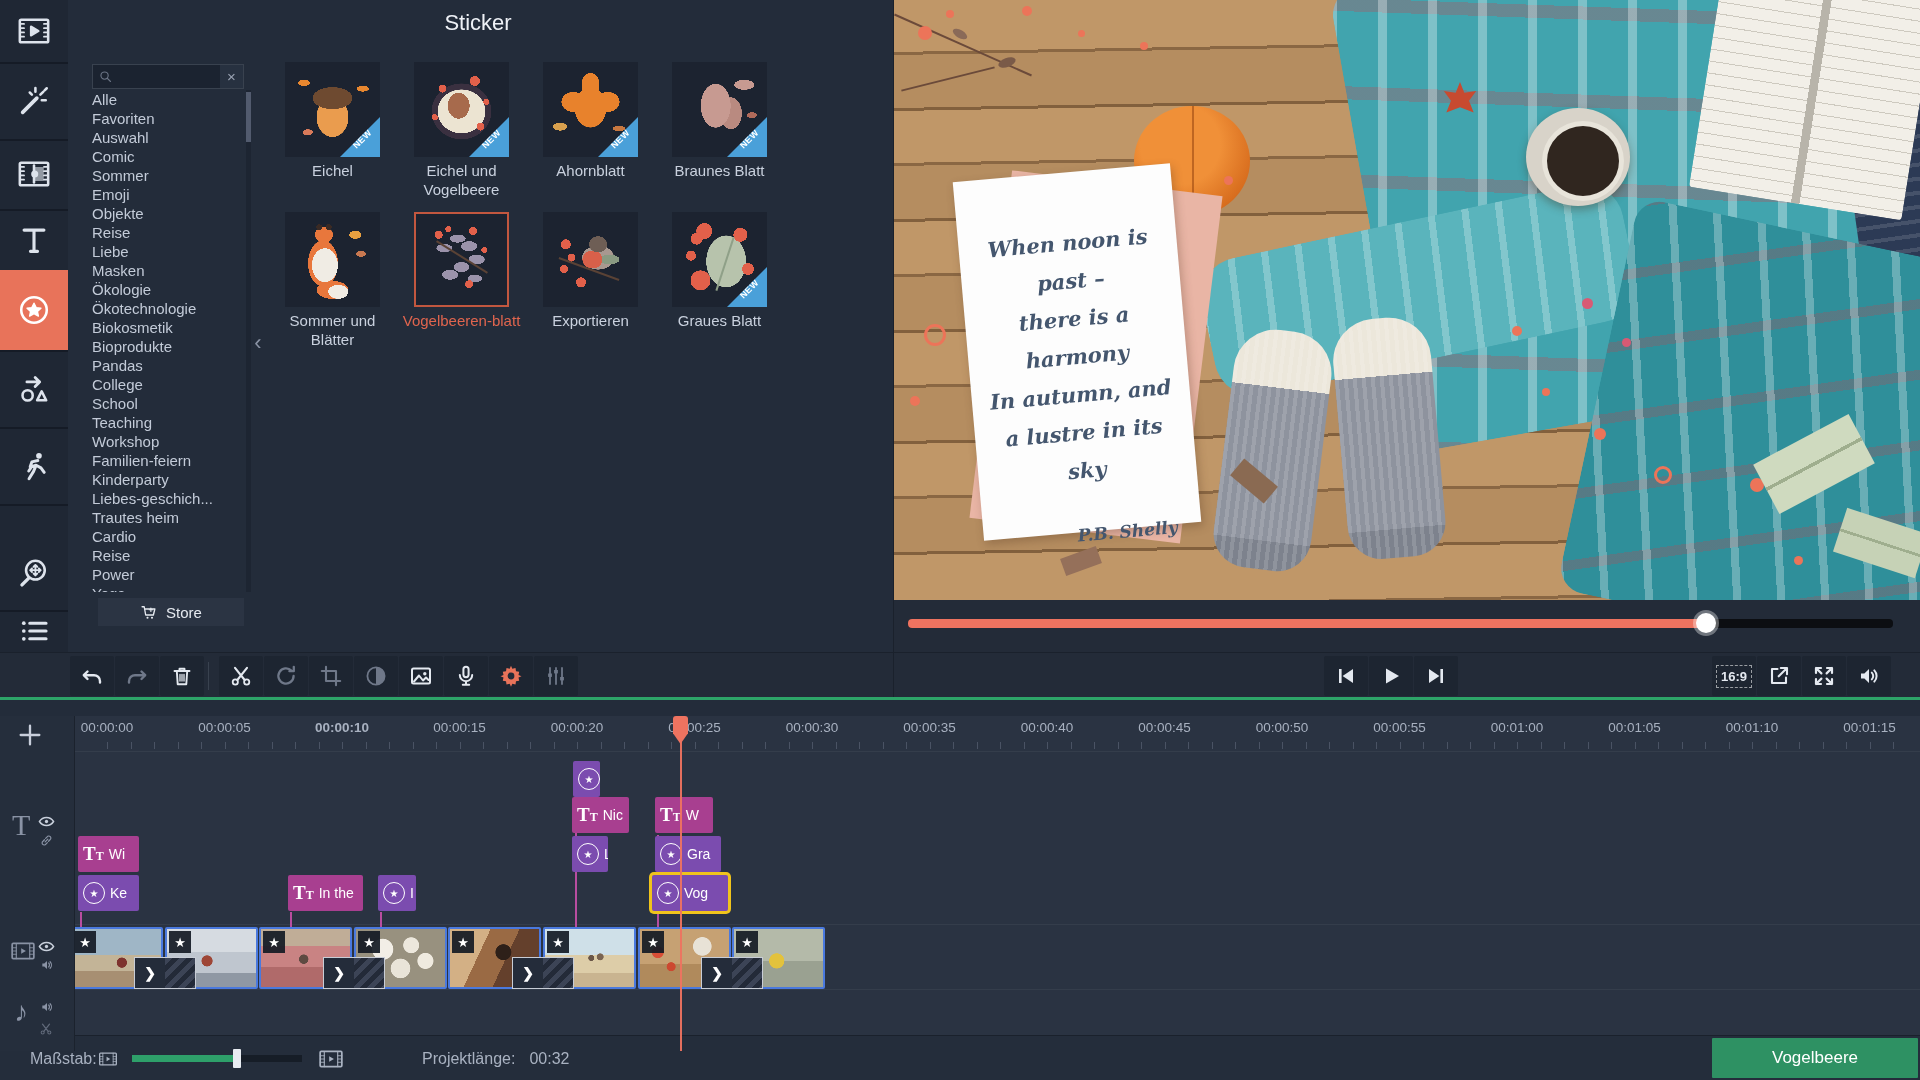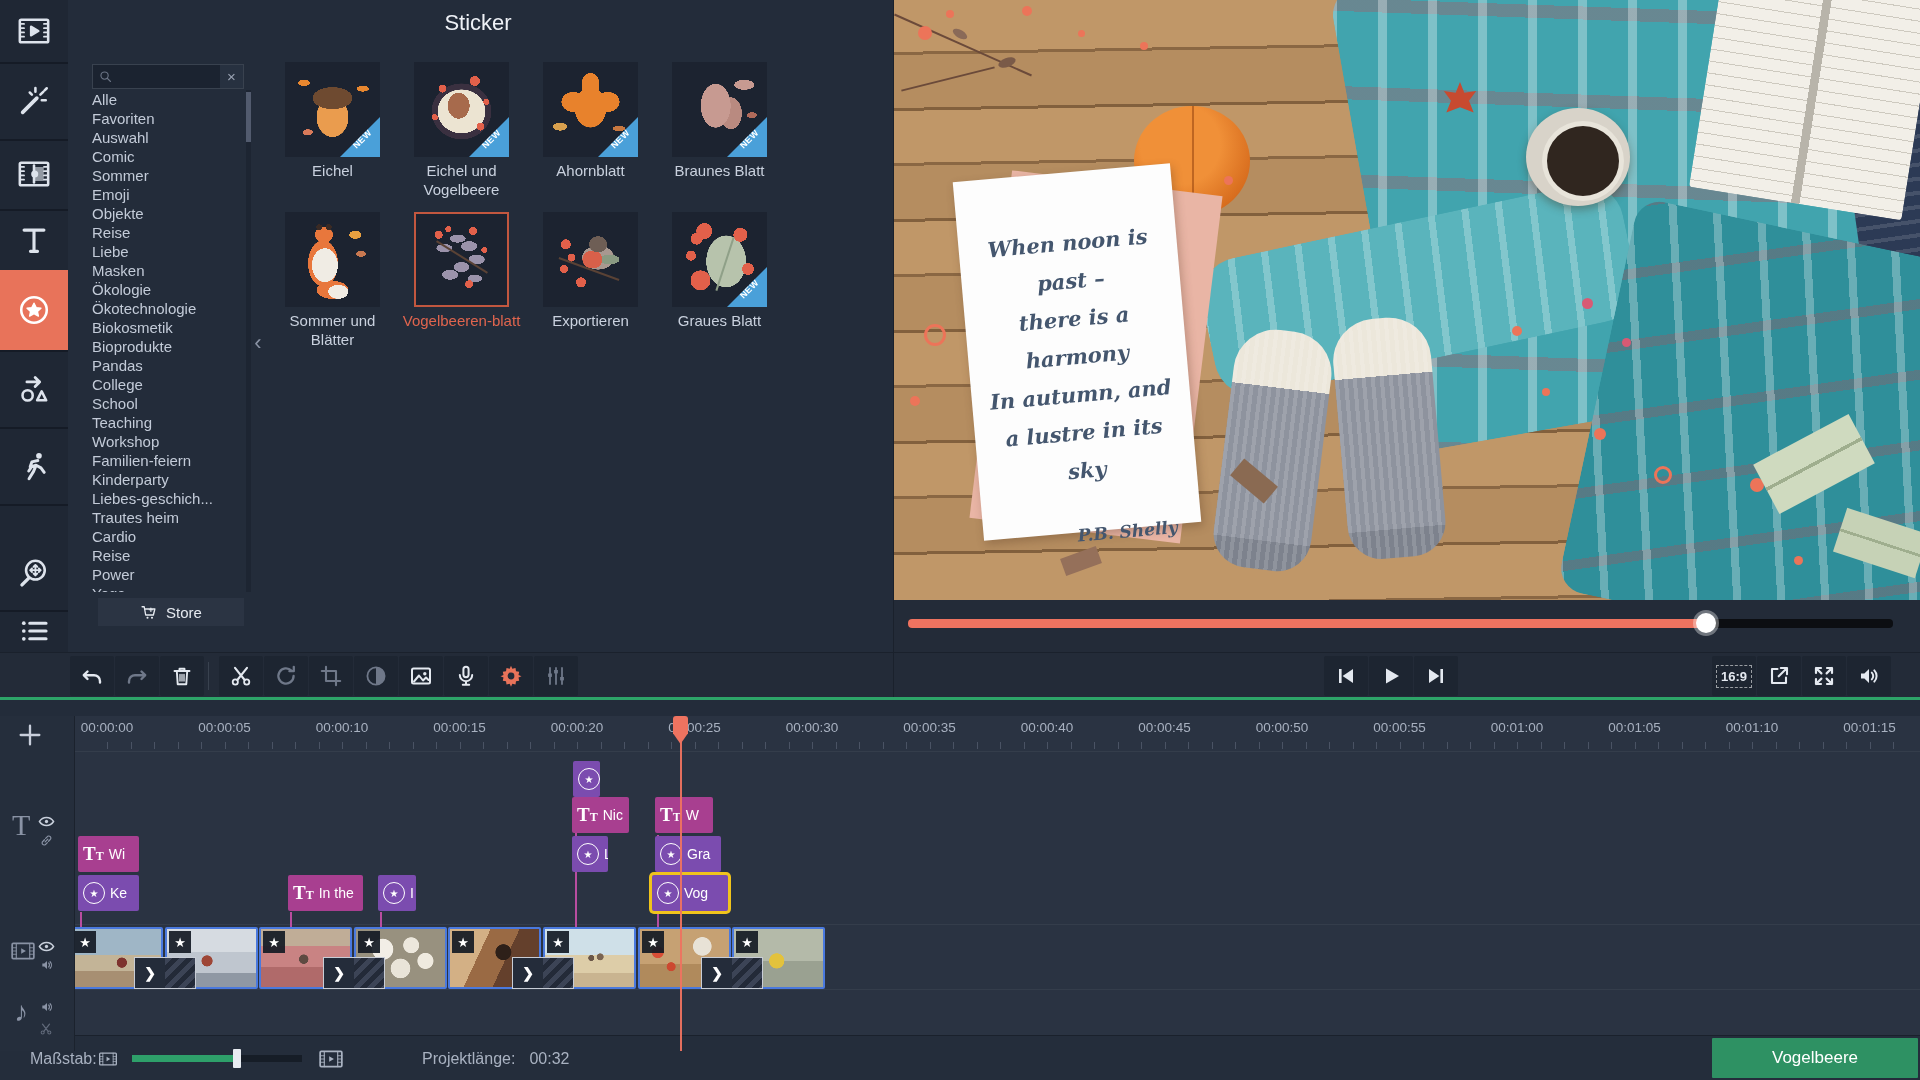--- a/index.html
+++ b/index.html
@@ -650,21 +650,21 @@
         <div class="tick" style="left: 154px;"></div>
         <div class="tick" style="left: 177.5px;"></div>
         <div class="tick" style="left: 201px;"></div>
         <div class="tick" style="left: 224.5px;"></div>
         <div class="rl" style="left: 189.5px;">00:00:05</div>
         <div class="tick" style="left: 248px;"></div>
         <div class="tick" style="left: 271.5px;"></div>
         <div class="tick" style="left: 295px;"></div>
         <div class="tick" style="left: 318.5px;"></div>
         <div class="tick" style="left: 342px;"></div>
-        <div class="rl" style="left: 307px;">00:00:10</div>
+        <div class="rl" style="left: 307px; font-weight: bold;">00:00:10</div>
         <div class="tick" style="left: 365.5px;"></div>
         <div class="tick" style="left: 389px;"></div>
         <div class="tick" style="left: 412.5px;"></div>
         <div class="tick" style="left: 436px;"></div>
         <div class="tick" style="left: 459.5px;"></div>
         <div class="rl" style="left: 424.5px;">00:00:15</div>
         <div class="tick" style="left: 483px;"></div>
         <div class="tick" style="left: 506.5px;"></div>
         <div class="tick" style="left: 530px;"></div>
         <div class="tick" style="left: 553.5px;"></div>

